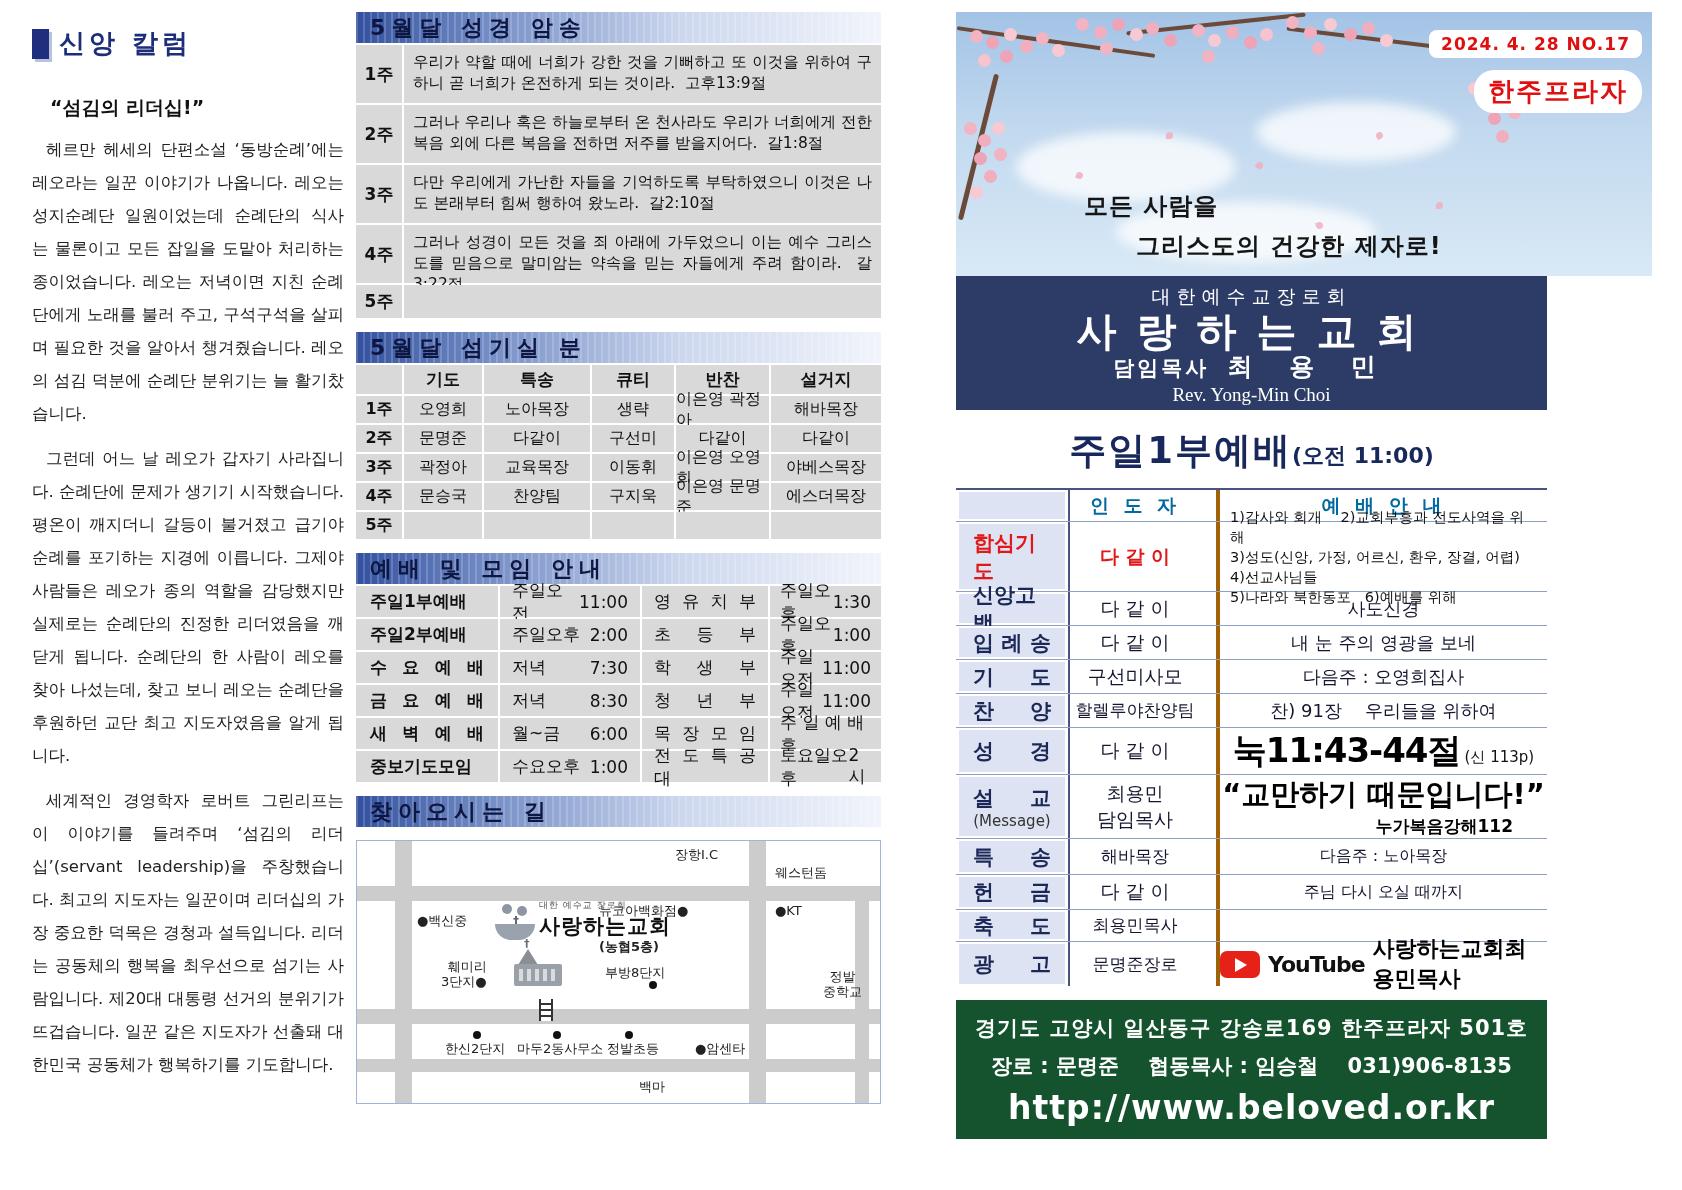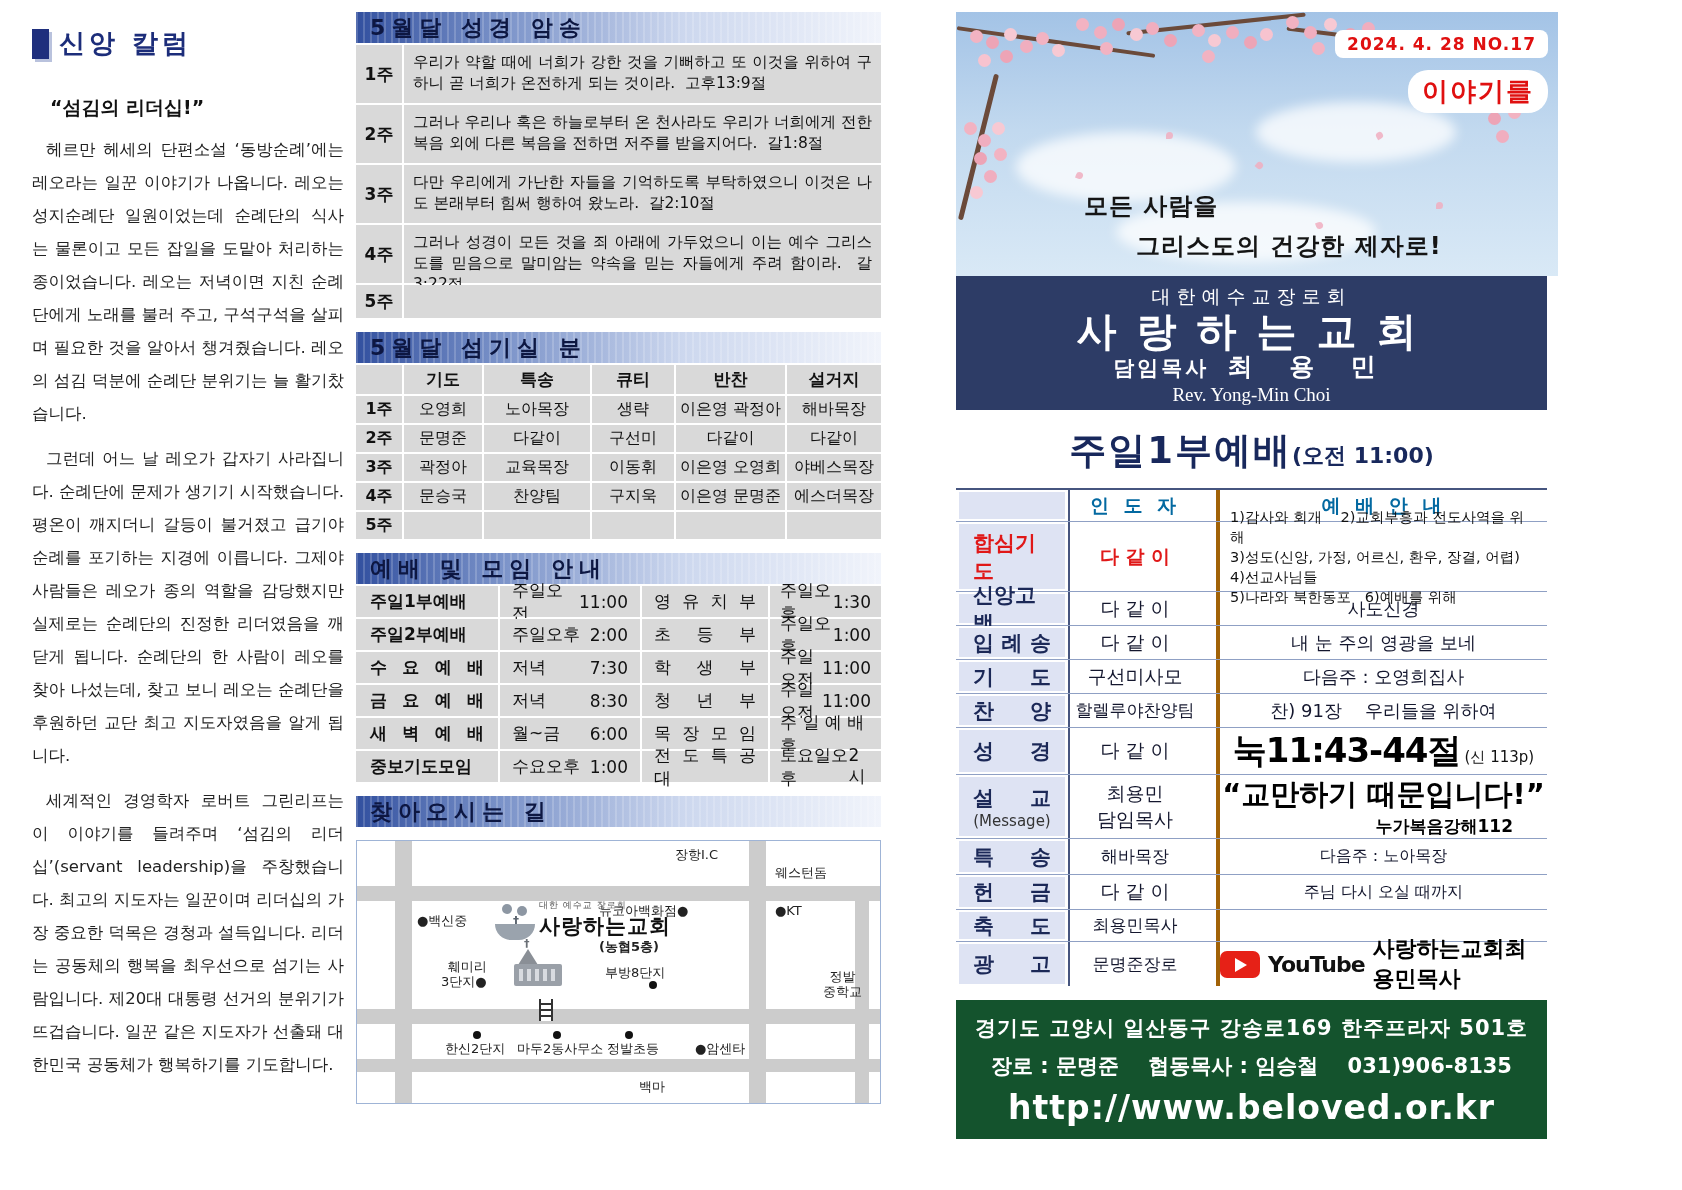--- a/index.html
+++ b/index.html
@@ -33,21 +33,21 @@
   .mem-table { margin-top:0; display:flex; flex-direction:column; gap:2px; background:#fff; margin-bottom:14px; }
   .mem-row { display:flex; gap:2px; }
   .mem-week { width:46px; background:#d9d9d9; display:flex; align-items:center; justify-content:center; font-weight:bold; font-size:17px; color:#111; flex:none; }
   .mem-text { flex:1; background:#d9d9d9; font-size:15.5px; line-height:21px; padding:7px 9px 6px 9px; color:#111; text-align:justify; }
 
   .grid-table { display:flex; flex-direction:column; gap:2px; margin-bottom:14px; }
   .g-row { display:flex; gap:2px; }
   .g-cell { background:#d9d9d9; display:flex; align-items:center; justify-content:center; font-size:16px; color:#111; height:27px; }
   .g-head { font-weight:bold; font-size:17px; height:29px; }
   .cw0{width:46px;flex:none;font-weight:bold;} .cw1{width:78px;flex:none;text-align:right;} .cw2{width:106px;flex:none;}
-  .cw3{width:82px;flex:none;} .cw4{flex:1;} .cw5{width:94px;flex:none;}
+  .cw3{width:82px;flex:none;} .cw4{flex:1;} .cw5{width:110px;flex:none;}
 
   .sch-row { display:flex; gap:2px; }
   .sch-cell { background:#d9d9d9; height:31px; display:flex; align-items:center; font-size:17px; color:#111; }
   .sch-name { width:142px; flex:none; font-weight:bold; padding:0 14px; }
   .sch-name span { width:100%; text-align:justify; text-align-last:justify; }
   .sch-when { width:140px; flex:none; padding:0 12px; justify-content:space-between; }
   .sch-group { width:126px; flex:none; padding:0 12px; }
   .sch-group span { width:100%; text-align:justify; text-align-last:justify; }
   .sch-gwhen { flex:1; padding:0 10px; justify-content:space-between; }
 
@@ -70,21 +70,21 @@
   .ch-cross { position:absolute; left:12px; top:-6px; color:#6a6f76; font-size:11px; font-weight:bold; }
   .ch-body { position:absolute; left:2px; top:21px; width:48px; height:22px; background:#9aa0a8; border-radius:2px; }
   .ch-body:before { content:""; position:absolute; left:5px; top:5px; width:38px; height:12px;
      background:repeating-linear-gradient(90deg,#d8dbe0 0 4px,#9aa0a8 4px 8px); }
   .station { position:absolute; left:182px; top:158px; width:14px; height:22px;
      border-left:2px solid #333; border-right:2px solid #333;
      background:repeating-linear-gradient(180deg,#fff 0 4px,#333 4px 6px); }
 
   
   .col-right { position:absolute; left:956px; top:12px; width:591px; }
-  .hero { position:relative; width:602px; height:264px; overflow:hidden;
+  .hero { position:relative; width:696px; height:264px; overflow:hidden;
      background:linear-gradient(180deg,#a3c3e6 0%, #c2d9ef 45%, #d9e9f6 100%); }
   .cloud { position:absolute; border-radius:50%; background:rgba(255,255,255,0.75); filter:blur(6px); }
   .bcl { position:absolute; width:13px; height:13px; border-radius:50%; background:#f2b3c2; }
   .branch { position:absolute; background:#6b4a3a; border-radius:3px; }
   .petal { position:absolute; width:7px; height:7px; border-radius:50% 50% 50% 0; background:#f0aebf; opacity:.85; }
   .date-badge { position:absolute; right:10px; top:18px; background:#fff; border-radius:8px; padding:4px 12px;
      font-size:17px; font-weight:bold; color:#e01010; letter-spacing:1px; }
   .mission-badge { position:absolute; right:10px; top:58px; background:#fff; border-radius:20px; padding:4px 14px;
      font-size:26px; font-weight:900; color:#e01010; letter-spacing:2px; }
   .slogan { position:absolute; left:128px; top:178px; font-size:24px; font-weight:900; color:#151515; letter-spacing:1px; }
@@ -394,21 +394,21 @@
     <div class="bcl" style="left:540px;top:70px;box-shadow:-14px 12px 0 #f0aebf,-28px 0 0 #f7c9d3,-8px 30px 0 #eda4b6,12px 24px 0 #f2b3c2,0 48px 0 #f0aebf"></div>
 
     <div class="petal" style="left:210px;top:120px"></div>
     <div class="petal" style="left:300px;top:150px;transform:rotate(40deg)"></div>
     <div class="petal" style="left:420px;top:120px;transform:rotate(-30deg)"></div>
     <div class="petal" style="left:360px;top:210px;transform:rotate(70deg)"></div>
     <div class="petal" style="left:480px;top:190px"></div>
     <div class="petal" style="left:120px;top:160px;transform:rotate(20deg)"></div>
 
     <div class="date-badge">2024. 4. 28  NO.17</div>
-    <div class="mission-badge">이야기를</div>
+    <div class="mission-badge">한주프라자</div>
     <div class="slogan">
       <div>모든 사람을</div>
       <div class="l2">그리스도의 건강한 제자로!</div>
     </div>
   </div>
 
   <div class="navy-band">
     <div class="nb-denom">대한예수교장로회</div>
     <div class="nb-name">사랑하는교회</div>
     <div class="nb-pastor">

